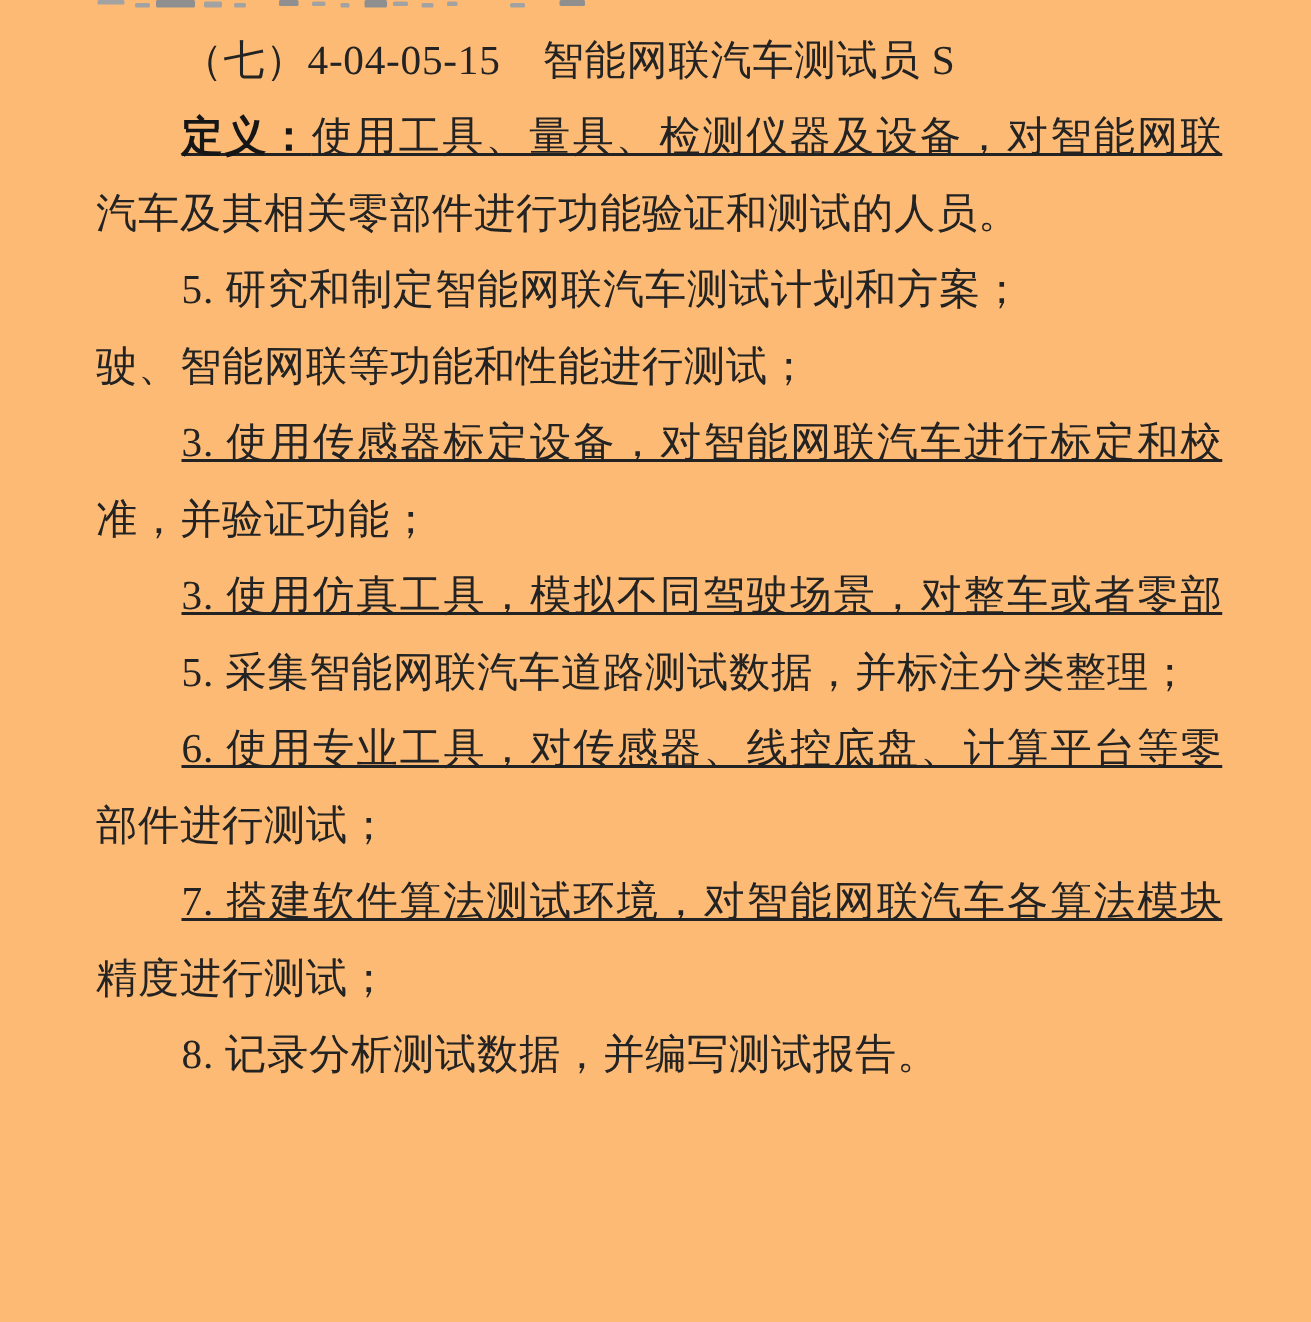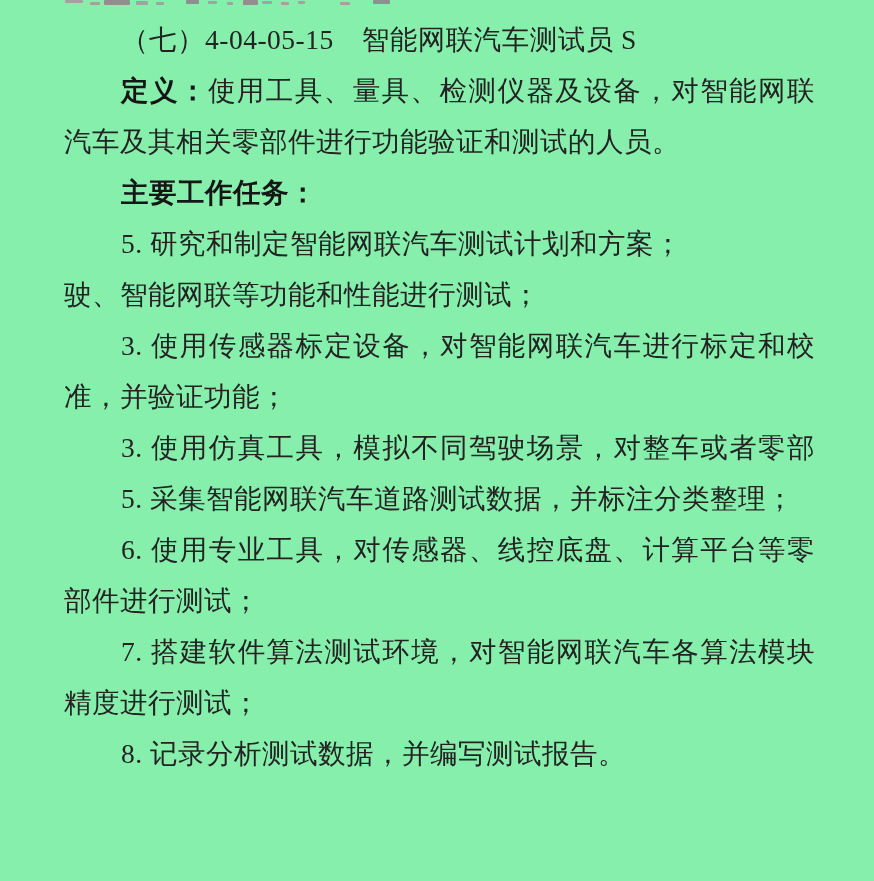--- a/index.html
+++ b/index.html
@@ -11,21 +11,21 @@
     height: 881px;
     background: #ffffff;
     overflow: hidden;
     position: relative;
     font-family: "Liberation Serif", "DejaVu Serif", serif;
     color: #232323;
   }
   .page {
     position: absolute;
     inset: 0;
-    background: #86efac;
+    background: #fdba74;
   }
   
   .fragments {
     position: absolute;
     top: 0;
     left: 0;
     width: 100%;
     height: 9px;
   }
   .fragments span {
@@ -50,20 +50,21 @@
   }
   .line.indent {
     text-indent: 57px;
   }
   .line.fill {
     white-space: normal;
     text-align: justify;
     text-align-last: justify;
     text-justify: inter-character;
     overflow: hidden;
+    text-decoration: underline;
   }
   .line.bold, .bold {
     font-weight: 700;
     color: #161616;
     font-family: "Liberation Sans", "DejaVu Sans", sans-serif;
   }
 </style>
 </head>
 <body>
 
@@ -83,21 +84,20 @@
     <span style="left:281px; top:2px; width:8px;  height:3px;"></span>
     <span style="left:298px; top:1px; width:7px;  height:3px;"></span>
     <span style="left:340px; top:2px; width:10px; height:3px;"></span>
     <span style="left:373px; top:0;   width:17px; height:4px; background:#8f8f8f;"></span>
   </div>
 
   <div class="doc">
       <div class="line indent">（七）4-04-05-15　智能网联汽车测试员 S</div>
       <div class="line indent fill"><span class="bold">定义：</span>使用工具、量具、检测仪器及设备，对智能网联</div>
       <div class="line">汽车及其相关零部件进行功能验证和测试的人员。</div>
-      <div class="line indent bold">主要工作任务：</div>
       <div class="line indent">5. 研究和制定智能网联汽车测试计划和方案；</div>
       <div class="line">驶、智能网联等功能和性能进行测试；</div>
       <div class="line indent fill">3. 使用传感器标定设备，对智能网联汽车进行标定和校</div>
       <div class="line">准，并验证功能；</div>
       <div class="line indent fill">3. 使用仿真工具，模拟不同驾驶场景，对整车或者零部</div>
       <div class="line indent">5. 采集智能网联汽车道路测试数据，并标注分类整理；</div>
       <div class="line indent fill">6. 使用专业工具，对传感器、线控底盘、计算平台等零</div>
       <div class="line">部件进行测试；</div>
       <div class="line indent fill">7. 搭建软件算法测试环境，对智能网联汽车各算法模块</div>
       <div class="line">精度进行测试；</div>

